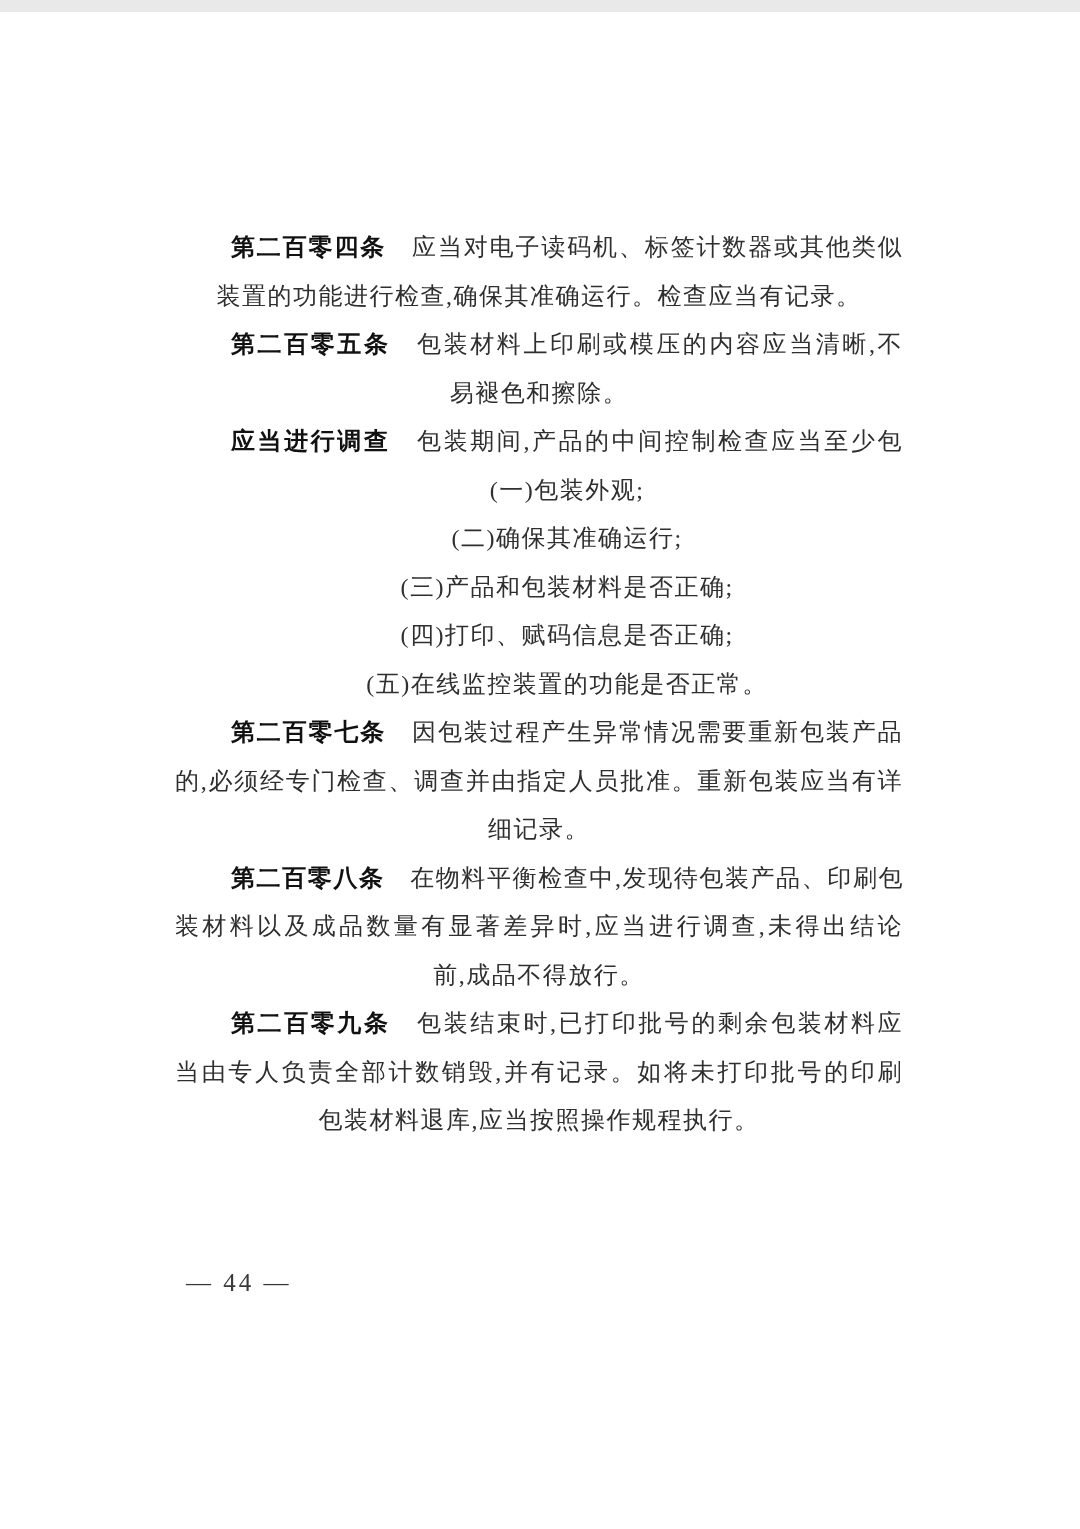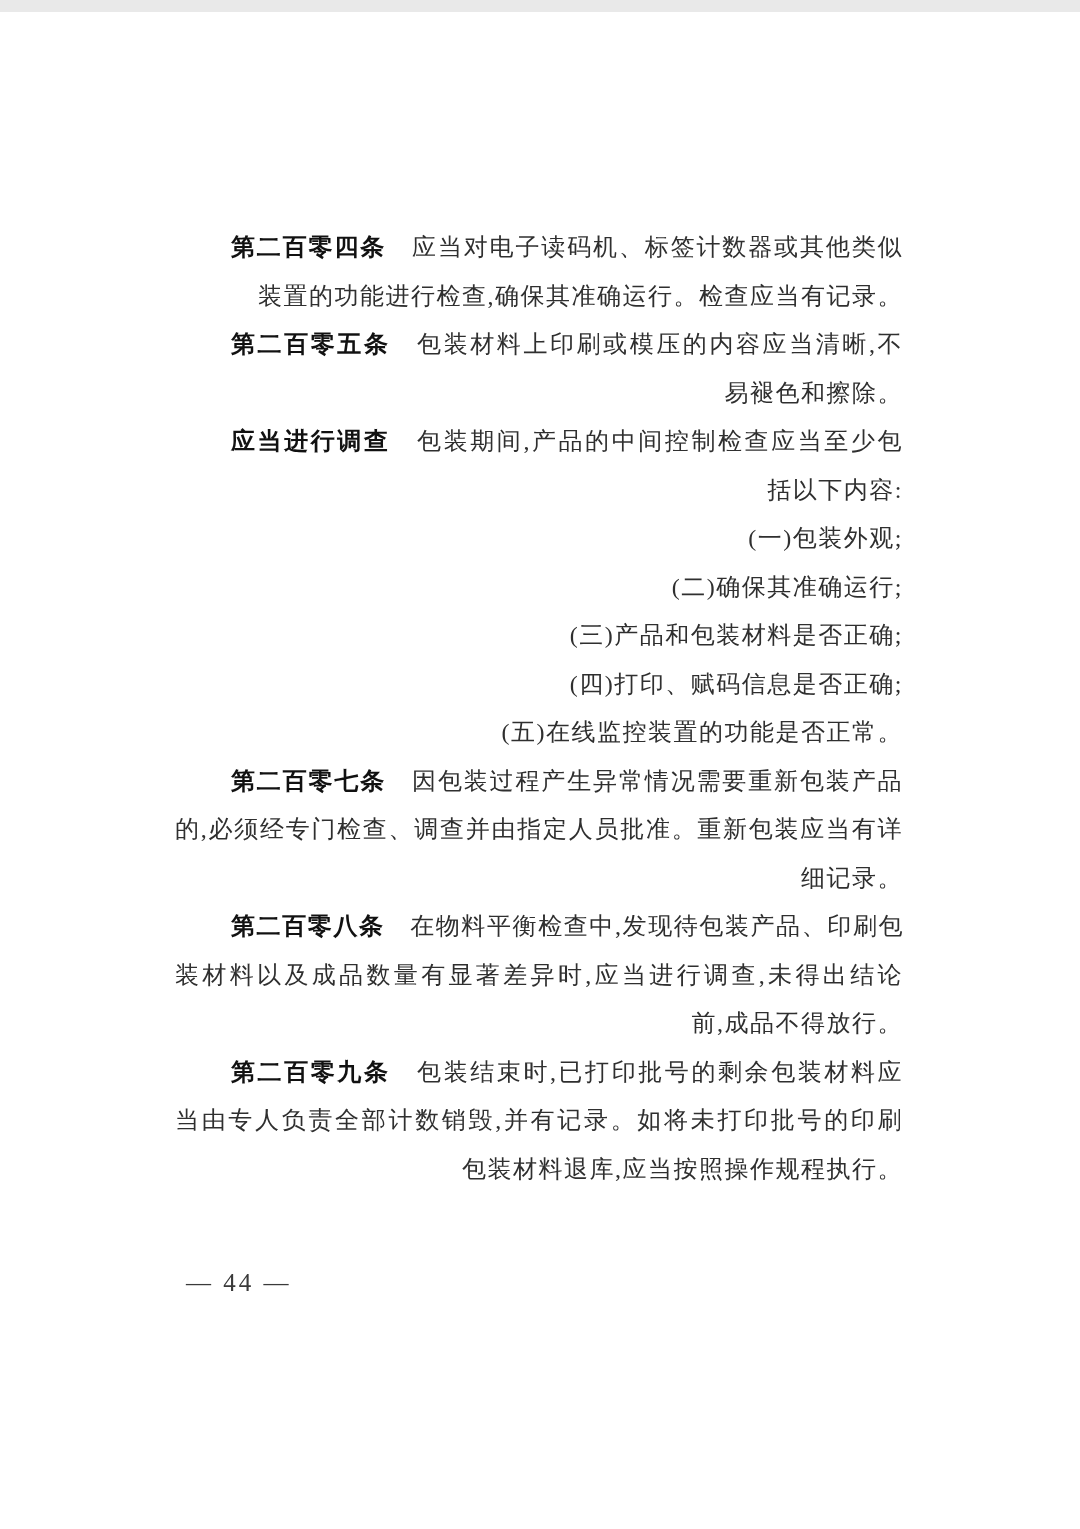--- a/index.html
+++ b/index.html
@@ -22,21 +22,21 @@
     top: 211px;
     width: 728px;
   }
   .line {
     height: 48.5px;
     line-height: 48.5px;
     font-size: 24px;
     letter-spacing: 1.5px;
     color: #2f2f2f;
     white-space: nowrap;
-    text-align: right;
+    text-align: center;
   }
   .line.stretch {
     white-space: normal;
     text-align: justify;
     text-align-last: justify;
     text-justify: inter-character;
   }
   .line.indent {
     text-indent: 56px;
   }
@@ -70,21 +70,20 @@
     <div class="line indent stretch"><span class="label">第二百零四条</span><span>　应当对电子读码机、标签计数器或其他类似</span></div>
 
     <div class="line"><span>装置的功能进行检查,确保其准确运行。检查应当有记录。</span></div>
 
     <div class="line indent stretch"><span class="label">第二百零五条</span><span>　包装材料上印刷或模压的内容应当清晰,不</span></div>
 
     <div class="line"><span>易褪色和擦除。</span></div>
 
     <div class="line indent stretch"><span class="label">应当进行调查</span><span>　包装期间,产品的中间控制检查应当至少包</span></div>
 
-    <div class="line"><span>括以下内容:</span></div>
 
     <div class="line indent"><span>(一)包装外观;</span></div>
 
     <div class="line indent"><span>(二)确保其准确运行;</span></div>
 
     <div class="line indent"><span>(三)产品和包装材料是否正确;</span></div>
 
     <div class="line indent"><span>(四)打印、赋码信息是否正确;</span></div>
 
     <div class="line indent"><span>(五)在线监控装置的功能是否正常。</span></div>

